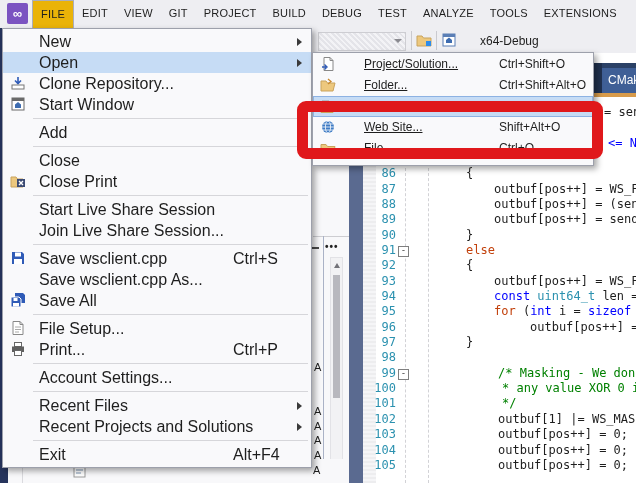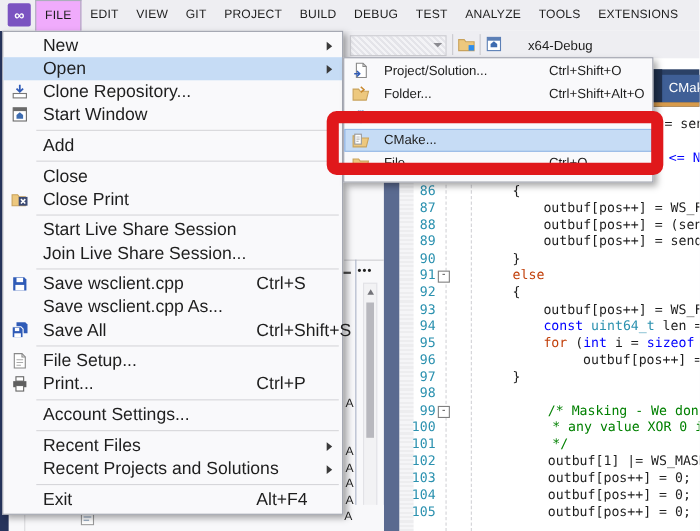--- a/index.html
+++ b/index.html
@@ -6,21 +6,21 @@
   body{width:636px;height:483px;position:relative;overflow:hidden;background:#fff;
        font-family:"Liberation Sans",sans-serif;color:#1E1E1E;}
   .abs{position:absolute;}
 
   
   #menubar{left:0;top:0;width:636px;height:28px;background:#EEEEF2;z-index:20;
            display:flex;align-items:stretch;}
   #vslogo{width:21px;height:21px;margin:3px 4px 0 7px;background:#7B53C1;border-radius:2px;
           color:#fff;font-size:13px;font-weight:bold;line-height:21px;text-align:center;}
   .mb-item{padding:0 8px;font-size:11px;line-height:27px;letter-spacing:.2px;cursor:default;}
-  .mb-item.sel{background:#f0abfc;border:1px solid #ABAEBB;border-bottom:none;line-height:26px;}
+  .mb-item.sel{background:#eab308;border:1px solid #ABAEBB;border-bottom:none;line-height:26px;}
 
   
   #left-navy{left:0;top:28px;width:8px;height:455px;background:#26345C;z-index:2;}
   #solexp{left:8px;top:28px;width:341px;height:455px;background:#F8F8FA;z-index:1;}
   #toolbar{left:312px;top:28px;width:324px;height:25px;background:#EEEEF2;z-index:3;}
   #combo-disabled{left:6px;top:4px;width:86px;height:17px;border:1px solid #CDCDD2;
      background:repeating-linear-gradient(45deg,#E4E4E9 0 2px,#F3F3F6 2px 4px);}
   #combo-arrow{right:3px;top:6px;width:0;height:0;border-left:4px solid transparent;
      border-right:4px solid transparent;border-top:4px solid #8A8A90;}
   .tb-sep{top:3px;width:1px;height:19px;background:#C9C9CF;}
@@ -75,21 +75,21 @@
   .mi.hl{background:#C6DCF5;}
   .mi .ico{position:absolute;left:7px;top:2px;width:17px;height:17px;}
   .mi .sc{position:absolute;left:230px;top:0;}
   .mi .subarrow{position:absolute;right:9px;top:6.5px;width:0;height:0;
      border-top:4px solid transparent;border-bottom:4px solid transparent;border-left:5px solid #3A3A3A;}
   .msep{position:relative;height:7px;}
   .msep::after{content:"";position:absolute;left:30px;right:3px;top:3px;border-top:1px solid #D6D6DA;}
 
   #open-submenu{left:312px;top:52px;width:282px;background:#F9F9FB;border:1px solid #9DA0AB;
      box-shadow:3px 3px 6px rgba(0,0,0,.35);z-index:31;padding:1px 0 6px 0;box-sizing:border-box;}
-  .smi{position:relative;height:21px;font-size:12px;line-height:21px;padding-left:36px;cursor:default;}
+  .smi{position:relative;height:21px;font-size:12px;line-height:21px;padding-left:51px;cursor:default;text-decoration:underline;}
   .smi.hl{background:#C6DCF5;box-shadow:inset 0 0 0 1px #8DB2E3;}
   .smi .ico{position:absolute;left:7px;top:2px;width:17px;height:17px;}
   .smi .sc{position:absolute;left:186px;top:0;}
 
   
   #red-box{left:297px;top:101px;width:306px;height:58px;box-sizing:border-box;
      border:11px solid #E0181B;border-radius:9px;z-index:60;}
 </style>
 </head>
 <body>
@@ -220,21 +220,21 @@
           <path d="M2 2 h10 l2 2 v10 H2 z" fill="#2F5BB7"></path>
           <rect x="5" y="2.5" width="6" height="4" fill="#fff"></rect>
           <rect x="4" y="9" width="8" height="5" fill="#fff"></rect>
         </svg></span><span>Save wsclient.cpp</span><span class="sc">Ctrl+S</span></div>
     <div class="mi"><span>Save wsclient.cpp As...</span></div>
     <div class="mi"><span class="ico"><svg width="16" height="16">
           <path d="M5 1 h8 l2 2 v8 H5 z" fill="#2F5BB7"></path>
           <path d="M1 5 h8 l2 2 v8 H1 z" fill="#2F5BB7" stroke="#fff" stroke-width="1"></path>
           <rect x="3.5" y="6" width="4" height="3" fill="#fff"></rect>
           <rect x="3" y="11" width="6" height="3.5" fill="#fff"></rect>
-        </svg></span><span>Save All</span><span class="sc">Ctrl+Shift+S</span></div>
+        </svg></span><span>Save All</span></div>
     <div class="msep"></div>
     <div class="mi"><span class="ico"><svg width="16" height="16">
           <path d="M3 1.5 h7 l3 3 V14.5 H3 z" fill="#fff" stroke="#888"></path>
           <path d="M10 1.5 v3 h3" fill="none" stroke="#888"></path>
           <path d="M5 7 h6 M5 9.5 h6 M5 12 h4" stroke="#AAA"></path>
         </svg></span><span>File Setup...</span></div>
     <div class="mi"><span class="ico"><svg width="16" height="16">
           <rect x="4.5" y="1.5" width="7" height="4" fill="#fff" stroke="#666"></rect>
           <rect x="2" y="5.5" width="12" height="5.5" fill="#5F5F5F"></rect>
           <rect x="4.5" y="9.5" width="7" height="5" fill="#fff" stroke="#666"></rect>
@@ -250,31 +250,31 @@
 <div id="open-submenu" class="abs">
     <div class="smi"><span class="ico"><svg width="16" height="16">
           <path d="M4 1.5 h6 l3 3 V14.5 H4 z" fill="#fff" stroke="#888"></path>
           <path d="M10 1.5 v3 h3" fill="none" stroke="#888"></path>
           <path d="M2 11 l4 0 M4.5 8.5 L7 11 L4.5 13.5" fill="none" stroke="#2F5BB7" stroke-width="1.4"></path>
         </svg></span><span>Project/Solution...</span><span class="sc">Ctrl+Shift+O</span></div>
     <div class="smi"><span class="ico"><svg width="16" height="16">
           <path d="M1 4 h5 l1.5 2 H15 l-2 8 H1 z" fill="#EDC87E" stroke="#C9A35C"></path>
           <path d="M8 2 l3 2.5 -3 2.5" fill="none" stroke="#C9892E" stroke-width="1.3"></path>
         </svg></span><span>Folder...</span><span class="sc">Ctrl+Shift+Alt+O</span></div>
-    <div class="smi"><span class="ico"><svg width="16" height="16">
-          <circle cx="8" cy="8" r="6" fill="#3E7BC4"></circle>
-          <ellipse cx="8" cy="8" rx="2.6" ry="6" fill="none" stroke="#fff" stroke-width=".8"></ellipse>
-          <path d="M2 8 h12 M3 5 h10 M3 11 h10" stroke="#fff" stroke-width=".8"></path>
-        </svg></span><span>Web Site...</span><span class="sc">Shift+Alt+O</span></div>
     <div class="smi hl"><span class="ico"><svg width="16" height="16">
           <path d="M1 4.5 h5 l1.5 2 H15 l-2 8 H1 z" fill="#EDC87E" stroke="#C9A35C"></path>
           <rect x="2.5" y="3" width="6" height="9" fill="#fff" stroke="#999"></rect>
           <path d="M4 5.5 h3 M4 7.5 h3 M4 9.5 h2" stroke="#BBB"></path>
         </svg></span><span>CMake...</span></div>
     <div class="smi"><span class="ico"><svg width="16" height="16">
+          <circle cx="8" cy="8" r="6" fill="#3E7BC4"></circle>
+          <ellipse cx="8" cy="8" rx="2.6" ry="6" fill="none" stroke="#fff" stroke-width=".8"></ellipse>
+          <path d="M2 8 h12 M3 5 h10 M3 11 h10" stroke="#fff" stroke-width=".8"></path>
+        </svg></span><span>Web Site...</span><span class="sc">Shift+Alt+O</span></div>
+    <div class="smi"><span class="ico"><svg width="16" height="16">
           <path d="M1 4.5 h5 l1.5 2 H15 l-2 8 H1 z" fill="#EDC87E" stroke="#C9A35C"></path>
         </svg></span><span>File...</span><span class="sc">Ctrl+O</span></div>
   </div>
 
 <div id="red-box" class="abs"></div>
 
 <span class="se-status" style="top: 361px;">A</span>
 <span class="se-status" style="top: 405px;">A</span>
 <span class="se-status" style="top: 420px;">A</span>
 <span class="se-status" style="top: 434px;">A</span>

